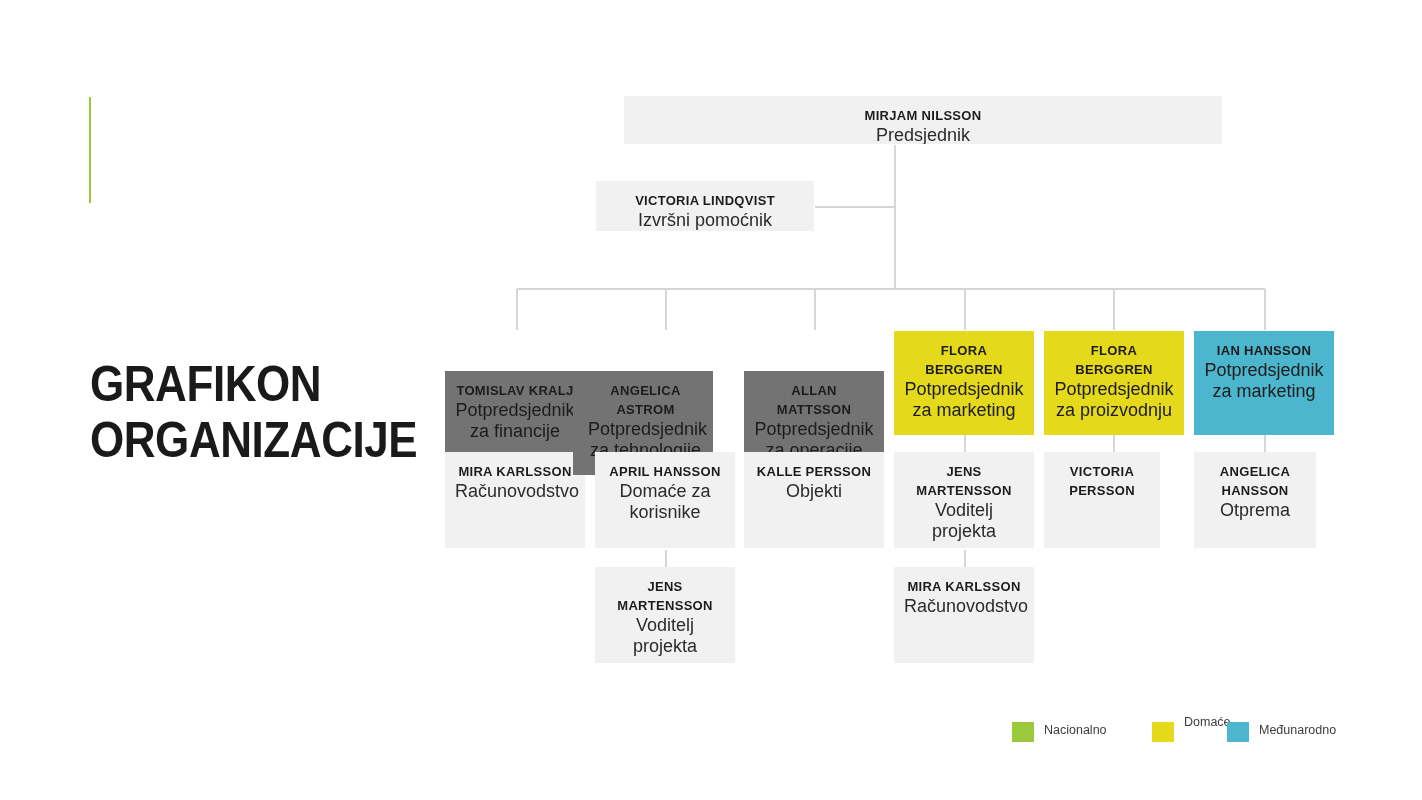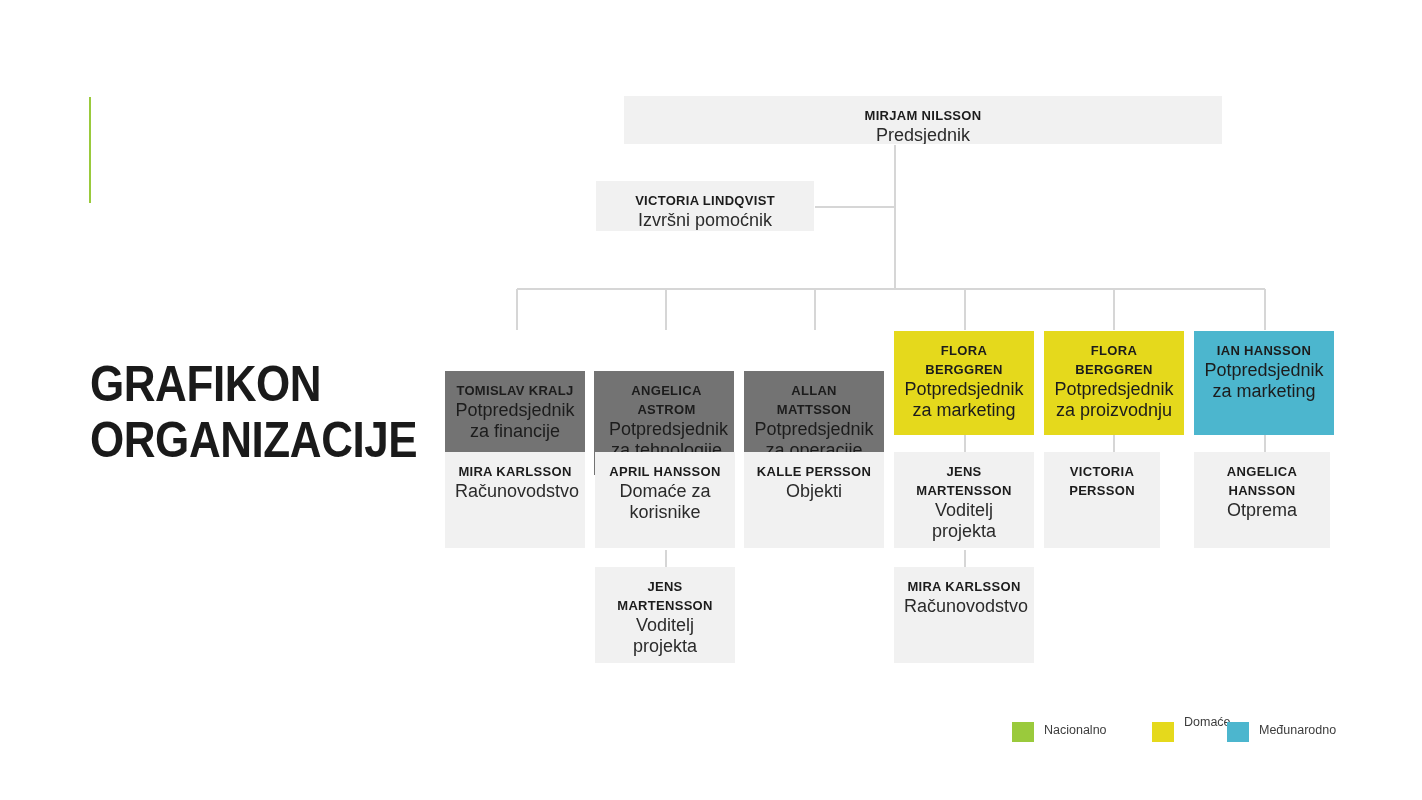--- a/index.html
+++ b/index.html
@@ -169,21 +169,21 @@
 
   <div class="node green" style="left:445px; top:331px; width:140px; height:104px;">
     <div class="nm">TOMISLAV KRALJ</div>
     <div class="ti">Potpredsjednik za financije</div>
   </div>
   <div class="node grey" style="left:445px; top:452px; width:140px; height:96px;">
     <div class="nm">MIRA KARLSSON</div>
     <div class="ti">Računovodstvo</div>
   </div>
 
-  <div class="node green" style="left:594px; top:331px; width:140px; height:104px;padding-left:15px;">
+  <div class="node green" style="left:573px; top:331px; width:140px; height:104px;padding-left:15px;">
     <div class="nm">ANGELICA ASTROM</div>
     <div class="ti">Potpredsjednik za tehnologije</div>
   </div>
   <div class="node grey" style="left:595px; top:452px; width:140px; height:96px;">
     <div class="nm">APRIL HANSSON</div>
     <div class="ti">Domaće za korisnike</div>
   </div>
   <div class="node grey" style="left:595px; top:567px; width:140px; height:96px;">
     <div class="nm">JENS MARTENSSON</div>
     <div class="ti">Voditelj projekta</div>
@@ -216,21 +216,21 @@
     <div class="ti">Potpredsjednik za proizvodnju</div>
   </div>
   <div class="node grey" style="left:1044px; top:452px; width:116px; height:96px;">
     <div class="nm">VICTORIA PERSSON</div>
   </div>
 
   <div class="node blue" style="left:1194px; top:331px; width:140px; height:104px;">
     <div class="nm">IAN HANSSON</div>
     <div class="ti">Potpredsjednik za marketing</div>
   </div>
-  <div class="node grey" style="left:1194px; top:452px; width:136px; height:96px;">
+  <div class="node grey" style="left:1194px; top:452px; width:122px; height:96px;">
     <div class="nm">ANGELICA HANSSON</div>
     <div class="ti">Otprema</div>
   </div>
 
 </div>
 
 <div id="legend">
   <div class="legend-item" style="left:0px;">
     <span class="legend-swatch" style="background:#9ACA3C;"></span>
     <span class="legend-label">Nacionalno</span>

